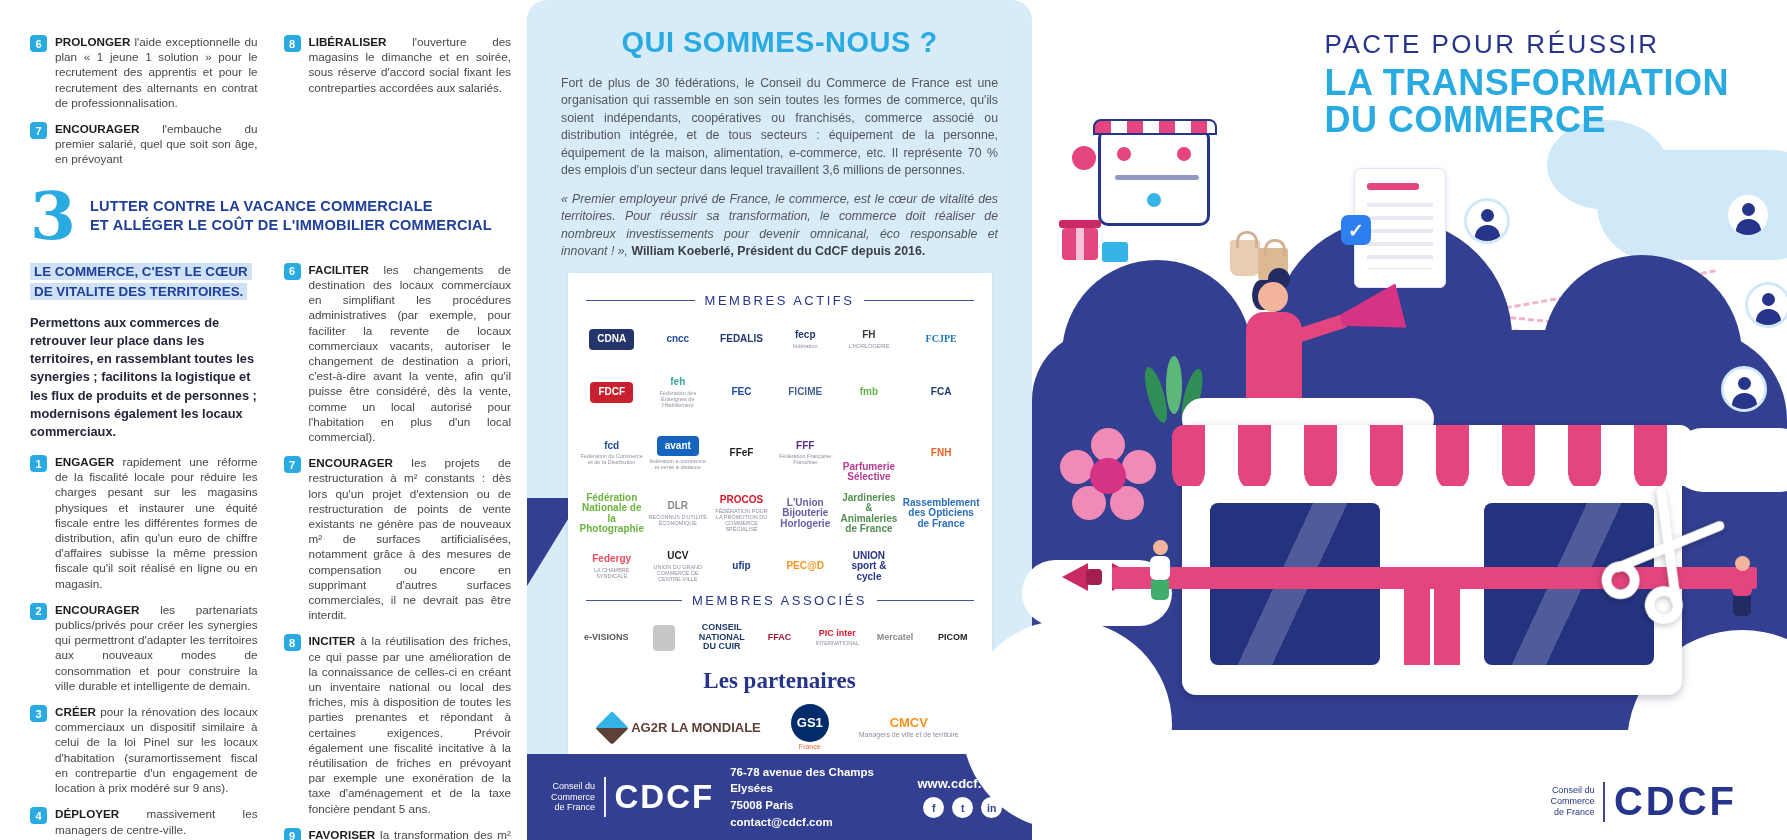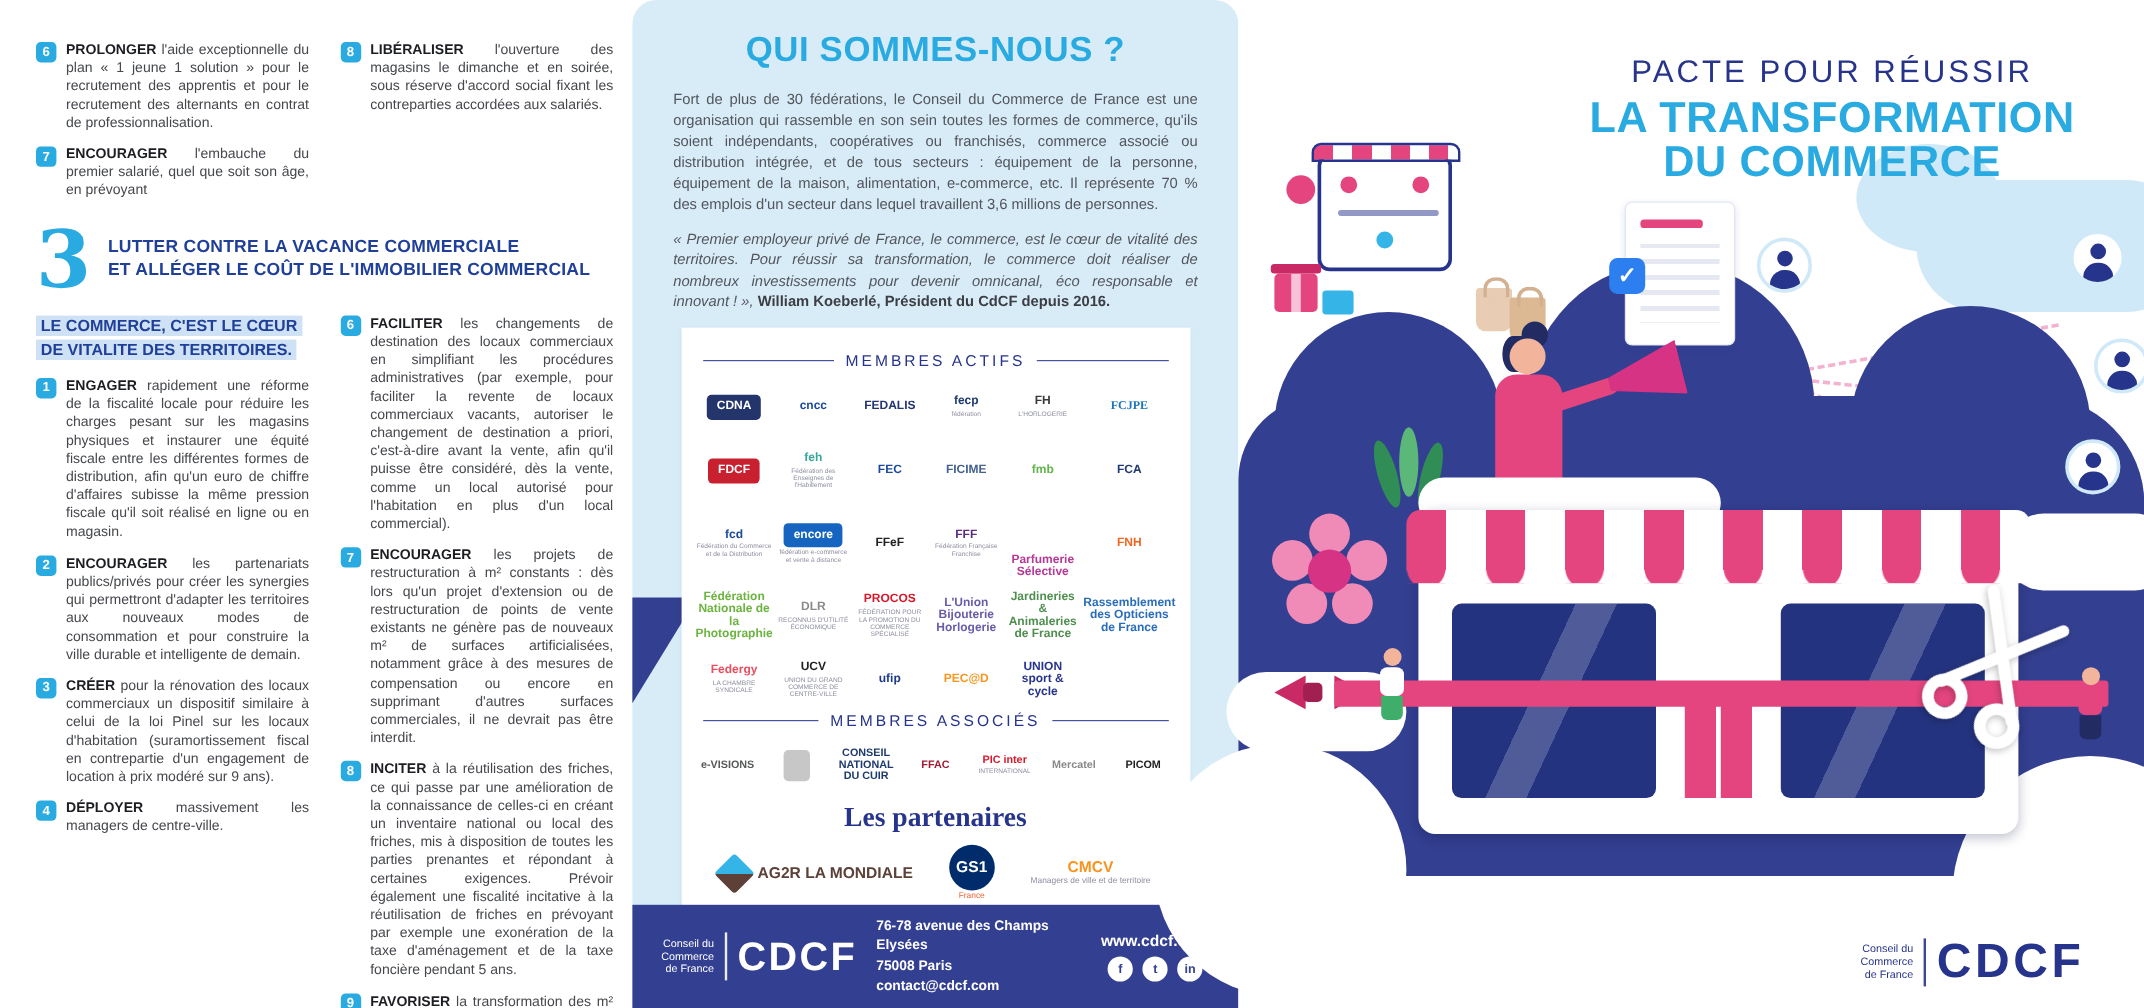--- a/index.html
+++ b/index.html
@@ -81,21 +81,21 @@
   .lockup-big{font-size:33px;letter-spacing:2px;font-weight:600}
   .footer-address{font-size:11.5px;font-weight:bold;line-height:1.45}
   .footer-right{margin-left:auto;text-align:center}
   .footer-web{font-size:13px;font-weight:bold;margin-bottom:6px;color:#fff;text-decoration:none;display:block}
   .socials{display:flex;gap:8px;justify-content:center}
   .soc{width:21px;height:21px;border-radius:50%;background:#fff;color:var(--navy);
        font-size:10.5px;font-weight:bold;display:flex;align-items:center;justify-content:center;cursor:pointer}
 
   
   .panel-right{position:absolute;left:1032px;top:0;width:755px;height:840px;background:#fff}
-  .rp-title{position:absolute;top:44px;right:58px;text-align:center;z-index:6}
+  .rp-title{position:absolute;top:29px;right:58px;text-align:left;z-index:6}
   .rp-t1{font-size:26px;letter-spacing:2.5px;color:var(--navy-text);font-weight:500;margin-bottom:4px}
   .rp-t2{font-size:36px;line-height:1.04;font-weight:800;color:var(--cyan);letter-spacing:.5px}
   .blob{position:absolute;border-radius:50%}
   .pale{background:#cfe9f8}
   .navy-bg{background:var(--navy)}
   .white-bg{background:#fff}
   .cloud-main{position:absolute;left:0;top:330px;width:755px;height:400px;background:var(--navy);
               border-radius:70px 90px 0 0;z-index:1}
   .dash{position:absolute;border-top:3px dashed #f3b2cf;z-index:0}
   
@@ -209,20 +209,21 @@
       <div class="big-num">3</div>
       <h2 class="section-title">
         <span>LUTTER CONTRE LA VACANCE COMMERCIALE</span><br>
         <span>ET ALLÉGER LE COÛT DE L'IMMOBILIER COMMERCIAL</span>
       </h2>
     </div>
 
     <div class="cols">
       <div class="col">
         <p class="lead"><span class="hl">LE COMMERCE, C'EST LE CŒUR DE VITALITE DES TERRITOIRES.</span></p>
+        <p class="intro">Permettons aux commerces de retrouver leur place dans les territoires, en rassemblant toutes les synergies ; facilitons la logistique et les flux de produits et de personnes ; modernisons également les locaux commerciaux.</p>
         <div class="item-list">
 
             <div class="item">
               <span class="badge">1</span>
               <p class="item-text"><b>ENGAGER</b> <span>rapidement une réforme de la fiscalité locale pour réduire les charges pesant sur les magasins physiques et instaurer une équité fiscale entre les différentes formes de distribution, afin qu'un euro de chiffre d'affaires subisse la même pression fiscale qu'il soit réalisé en ligne ou en magasin.</span></p>
             </div>
 
             <div class="item">
               <span class="badge">2</span>
               <p class="item-text"><b>ENCOURAGER</b> <span>les partenariats publics/privés pour créer les synergies qui permettront d'adapter les territoires aux nouveaux modes de consommation et pour construire la ville durable et intelligente de demain.</span></p>
@@ -340,21 +341,21 @@
               <span class="logo-name" style="color: rgb(30, 58, 110);">FCA</span>
 
             </div>
 
             <div class="logo-cell">
               <span class="logo-name" style="color: rgb(27, 74, 155);">fcd</span>
               <span class="logo-sub">Fédération du Commerce et de la Distribution</span>
             </div>
 
             <div class="logo-cell">
-              <span class="logo-name boxed" style="color: rgb(255, 255, 255); background-color: rgb(21, 101, 192);">encore</span>
+              <span class="logo-name boxed" style="color: rgb(255, 255, 255); background-color: rgb(21, 101, 192);">avant</span>
               <span class="logo-sub">fédération e-commerce et vente à distance</span>
             </div>
 
             <div class="logo-cell">
               <span class="logo-name" style="color: rgb(34, 34, 34);">FFeF</span>
 
             </div>
 
             <div class="logo-cell">
               <span class="logo-name" style="color: rgb(92, 45, 130);">FFF</span>

